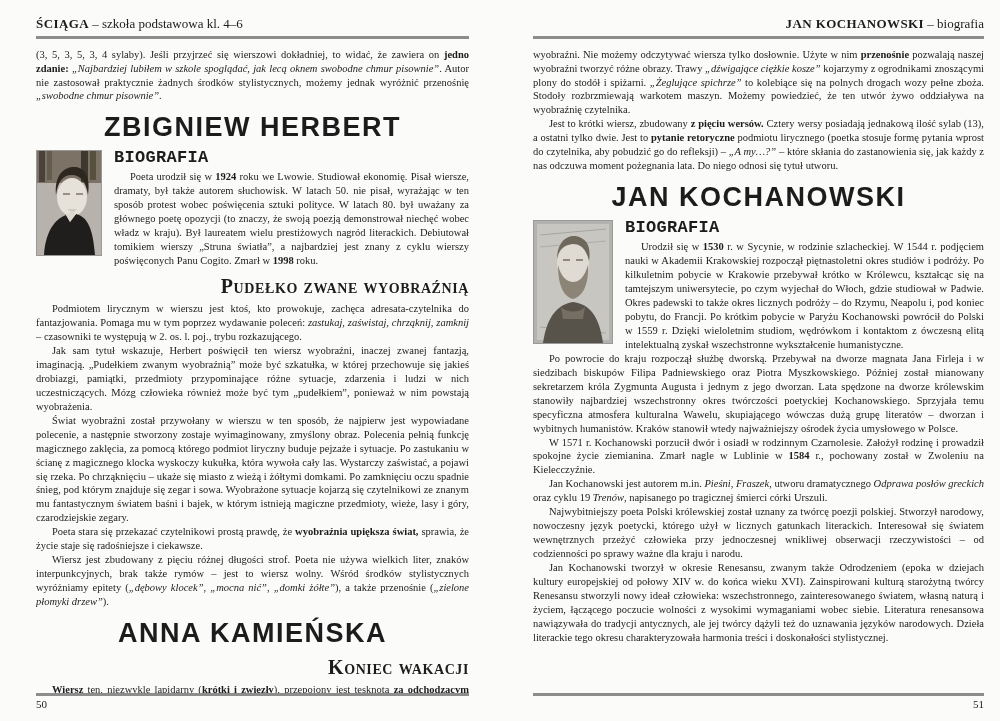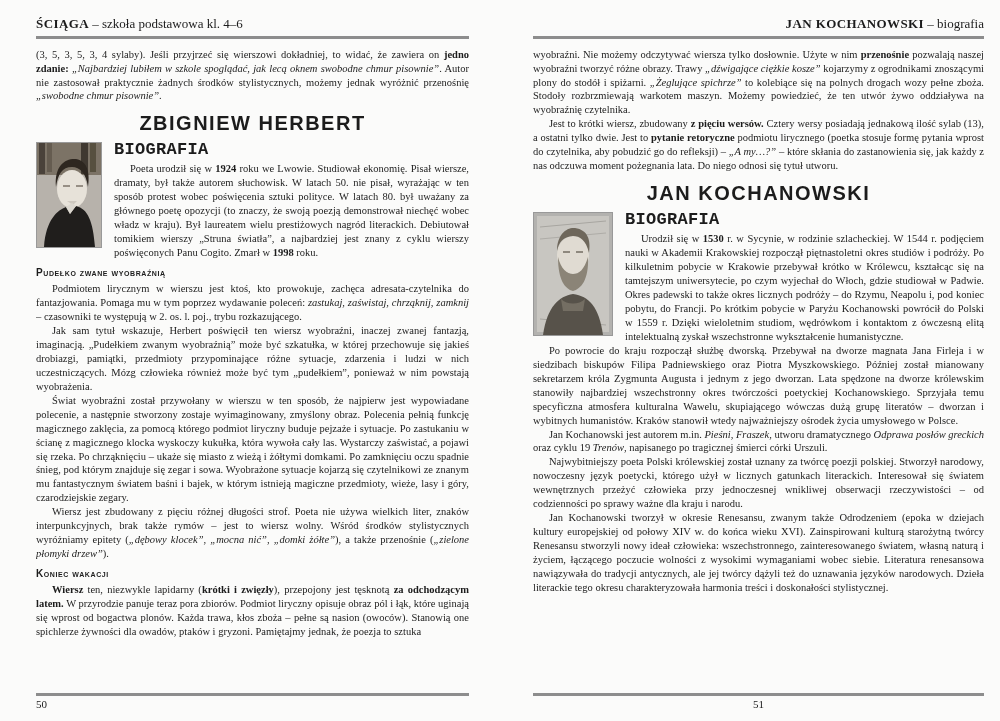--- a/index.html
+++ b/index.html
@@ -23,42 +23,42 @@
   .page-content{flex:1 1 auto;overflow:hidden;}
 
   p.body{font-size:10.5px;line-height:1.33;text-align:justify;margin:0;
          text-justify:inter-word;}
   p.indent{text-indent:16px;}
   p.body b{font-weight:bold;}
   p.body i{}
 
   h1.poet{
     font-family:"Liberation Sans", sans-serif;
-    font-size:20px;font-weight:bold;letter-spacing:1.5px;
+    font-size:27px;font-weight:bold;letter-spacing:1.5px;
     text-align:center;margin:9px 0 5px;
   }
   h2.smallcaps{
-    font-family:Liberation Sans, sans-serif;
+    font-family:Liberation Serif, serif;
     font-variant:small-caps;
-    font-size:10px;font-weight:bold;letter-spacing:.6px;
-    text-align:left;margin:7px 0 4px;
+    font-size:20px;font-weight:bold;letter-spacing:.6px;
+    text-align:right;margin:7px 0 4px;
   }
   .bio-label{
     font-family:Liberation Mono, monospace;
     font-weight:bold;font-size:17px;letter-spacing:.3px;margin:0 12px 3px;
   }
   .bio-block{overflow:hidden;}
   .photo{float:left;margin:2px 12px 3px 0;}
   .photo svg{display:block;border:1px solid #999;}
 
   .page-footer{
     margin-top:auto;border-top:3px solid #8d8d8d;padding-top:2px;
     font-size:11px;line-height:1.2;
   }
-  .page.right .page-footer{text-align:center;}
+  .page.right .page-footer{text-align:right;}
 </style>
 </head>
 <body>
 
 <div class="spread">
 
   <div class="page left">
     <div class="page-header">
       <span class="hdr-b">ŚCIĄGA</span><span> – szkoła podstawowa kl. 4–6</span>
     </div>
@@ -87,22 +87,24 @@
           </svg>
         </span>
         <div class="bio-label">BIOGRAFIA</div>
         <p class="body indent">Poeta urodził się w <b>1924</b> roku we Lwowie. Studiował ekonomię. Pisał wiersze, dramaty, był także autorem słuchowisk. W latach 50. nie pisał, wyrażając w ten sposób protest wobec poświęcenia sztuki polityce. W latach 80. był uważany za głównego poetę opozycji (to znaczy, że swoją poezją demonstrował niechęć wobec władz w kraju). Był laureatem wielu prestiżowych nagród literackich. Debiutował tomikiem wierszy „Struna światła”, a najbardziej jest znany z cyklu wierszy poświęconych Panu Cogito. Zmarł w <b>1998</b> roku.</p>
       </div>
 
       <h2 class="smallcaps">Pudełko zwane wyobraźnią</h2>
       <p class="body indent">Podmiotem lirycznym w wierszu jest ktoś, kto prowokuje, zachęca adresata-czytelnika do fantazjowania. Pomaga mu w tym poprzez wydawanie poleceń: <i>zastukaj, zaświstaj, chrząknij, zamknij</i> – czasowniki te występują w 2. os. l. poj., trybu rozkazującego.</p>
       <p class="body indent">Jak sam tytuł wskazuje, Herbert poświęcił ten wiersz wyobraźni, inaczej zwanej fantazją, imaginacją. „Pudełkiem zwanym wyobraźnią” może być szkatułka, w której przechowuje się jakieś drobiazgi, pamiątki, przedmioty przypominające różne sytuacje, zdarzenia i ludzi w nich uczestniczących. Mózg człowieka również może być tym „pudełkiem”, ponieważ w nim powstają wyobrażenia.</p>
       <p class="body indent">Świat wyobraźni został przywołany w wierszu w ten sposób, że najpierw jest wypowiadane polecenie, a następnie stworzony zostaje wyimaginowany, zmyślony obraz. Polecenia pełnią funkcję magicznego zaklęcia, za pomocą którego podmiot liryczny buduje pejzaże i sytuacje. Po zastukaniu w ścianę z magicznego klocka wyskoczy kukułka, która wywoła cały las. Wystarczy zaświstać, a pojawi się rzeka. Po chrząknięciu – ukaże się miasto z wieżą i żółtymi domkami. Po zamknięciu oczu spadnie śnieg, pod którym znajduje się zegar i sowa. Wyobrażone sytuacje kojarzą się czytelnikowi ze znanym mu fantastycznym światem baśni i bajek, w którym istnieją magiczne przedmioty, wieże, lasy i góry, czarodziejskie zegary.</p>
+      <p class="body indent">Poeta stara się przekazać czytelnikowi prostą prawdę, że <b>wyobraźnia upiększa świat,</b> sprawia, że życie staje się radośniejsze i ciekawsze.</p>
       <p class="body indent">Wiersz jest zbudowany z pięciu różnej długości strof. Poeta nie używa wielkich liter, znaków interpunkcyjnych, brak także rymów – jest to wiersz wolny. Wśród środków stylistycznych wyróżniamy epitety (<i>„dębowy klocek”</i>, <i>„mocna nić”</i>, <i>„domki żółte”</i>), a także przenośnie (<i>„zielone płomyki drzew”</i>).</p>
 
+      <h1 class="poet">ANNA KAMIEŃSKA</h1>
       <h2 class="smallcaps">Koniec wakacji</h2>
       <p class="body indent"><b>Wiersz</b> ten, niezwykle lapidarny (<b>krótki i zwięzły</b>), przepojony jest tęsknotą <b>za odchodzącym latem.</b> W przyrodzie panuje teraz pora zbiorów. Podmiot liryczny opisuje obraz pól i łąk, które uginają się wprost od bogactwa plonów. Każda trawa, kłos zboża – pełne są nasion (owoców). Stanowią one spichlerze żywności dla owadów, ptaków i gryzoni. Pamiętajmy jednak, że poezja to sztuka</p>
     </div>
 
     <div class="page-footer">
       <span>50</span>
     </div>
   </div>
 
   <div class="page right">
@@ -131,20 +133,21 @@
             <path d="M24 44 C24 67 31 76 39 78 C47 76 55 67 54 44 C50 57 45 61 39 61 C33 61 27 56 24 44 Z" fill="#8b8477"></path>
             <path d="M9 122 C13 94 25 83 39 81 C55 83 65 94 69 122 Z" fill="#57524a"></path>
             <path d="M27 86 C33 92 45 92 51 86 L49 98 L29 98 Z" fill="#746e63"></path>
           </svg>
         </span>
         <div class="bio-label">BIOGRAFIA</div>
         <p class="body indent">Urodził się w <b>1530</b> r. w Sycynie, w rodzinie szlacheckiej. W 1544 r. podjęciem nauki w Akademii Krakowskiej rozpoczął piętnastoletni okres studiów i podróży. Po kilkuletnim pobycie w Krakowie przebywał krótko w Królewcu, kształcąc się na tamtejszym uniwersytecie, po czym wyjechał do Włoch, gdzie studiował w Padwie. Okres padewski to także okres licznych podróży – do Rzymu, Neapolu i, pod koniec pobytu, do Francji. Po krótkim pobycie w Paryżu Kochanowski powrócił do Polski w 1559 r. Dzięki wieloletnim studiom, wędrówkom i kontaktom z ówczesną elitą intelektualną zyskał wszechstronne wykształcenie humanistyczne.</p>
       </div>
 
       <p class="body indent">Po powrocie do kraju rozpoczął służbę dworską. Przebywał na dworze magnata Jana Firleja i w siedzibach biskupów Filipa Padniewskiego oraz Piotra Myszkowskiego. Później został mianowany sekretarzem króla Zygmunta Augusta i jednym z jego dworzan. Lata spędzone na dworze królewskim stanowiły najbardziej wszechstronny okres twórczości poetyckiej Kochanowskiego. Sprzyjała temu specyficzna atmosfera kulturalna Wawelu, skupiającego wówczas dużą grupę literatów – dworzan i wybitnych humanistów. Kraków stanowił wtedy najważniejszy ośrodek życia umysłowego w Polsce.</p>
+      <p class="body indent">W 1571 r. Kochanowski porzucił dwór i osiadł w rodzinnym Czarnolesie. Założył rodzinę i prowadził spokojne życie ziemianina. Zmarł nagle w Lublinie w <b>1584</b> r., pochowany został w Zwoleniu na Kielecczyźnie.</p>
       <p class="body indent">Jan Kochanowski jest autorem m.in. <i>Pieśni</i>, <i>Fraszek</i>, utworu dramatycznego <i>Odprawa posłów greckich</i> oraz cyklu 19 <i>Trenów</i>, napisanego po tragicznej śmierci córki Urszuli.</p>
       <p class="body indent">Najwybitniejszy poeta Polski królewskiej został uznany za twórcę poezji polskiej. Stworzył narodowy, nowoczesny język poetycki, którego użył w licznych gatunkach literackich. Interesował się światem wewnętrznych przeżyć człowieka przy jednoczesnej wnikliwej obserwacji rzeczywistości – od codzienności po sprawy ważne dla kraju i narodu.</p>
       <p class="body indent">Jan Kochanowski tworzył w okresie Renesansu, zwanym także Odrodzeniem (epoka w dziejach kultury europejskiej od połowy XIV w. do końca wieku XVI). Zainspirowani kulturą starożytną twórcy Renesansu stworzyli nowy ideał człowieka: wszechstronnego, zainteresowanego światem, własną naturą i życiem, łączącego poczucie wolności z wysokimi wymaganiami wobec siebie. Literatura renesansowa nawiązywała do tradycji antycznych, ale jej twórcy dążyli też do uznawania języków narodowych. Dzieła literackie tego okresu charakteryzowała harmonia treści i doskonałości stylistycznej.</p>
     </div>
 
     <div class="page-footer">
       <span>51</span>
     </div>
   </div>
 

